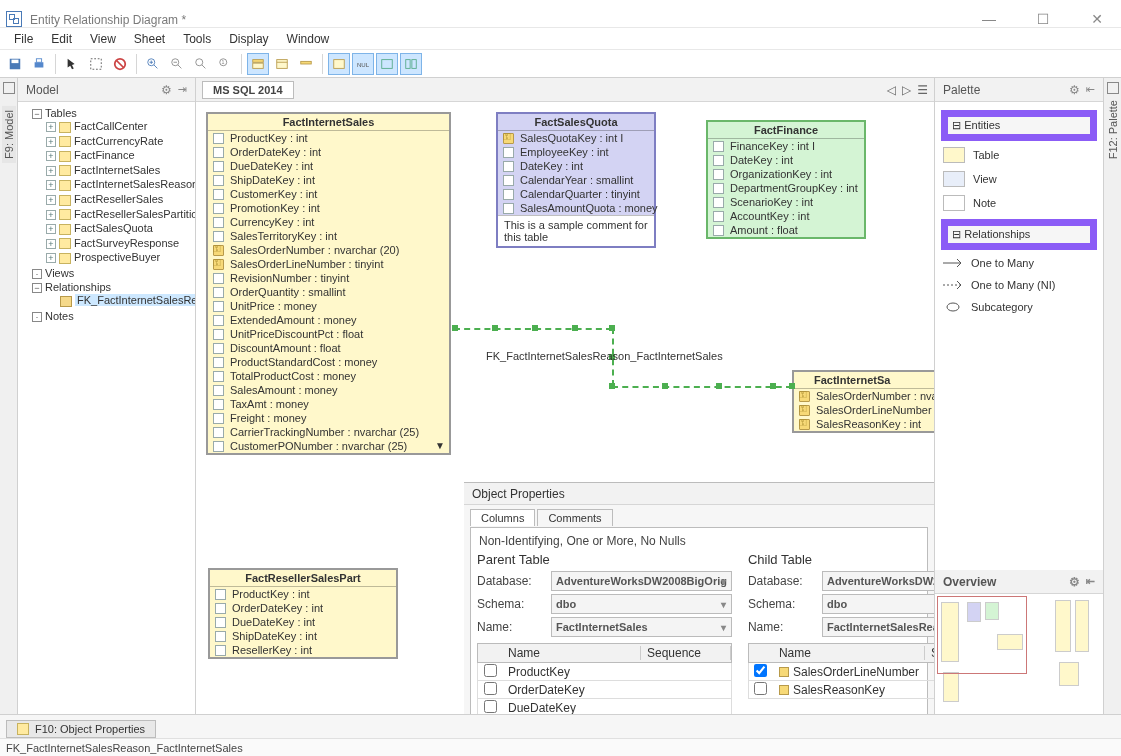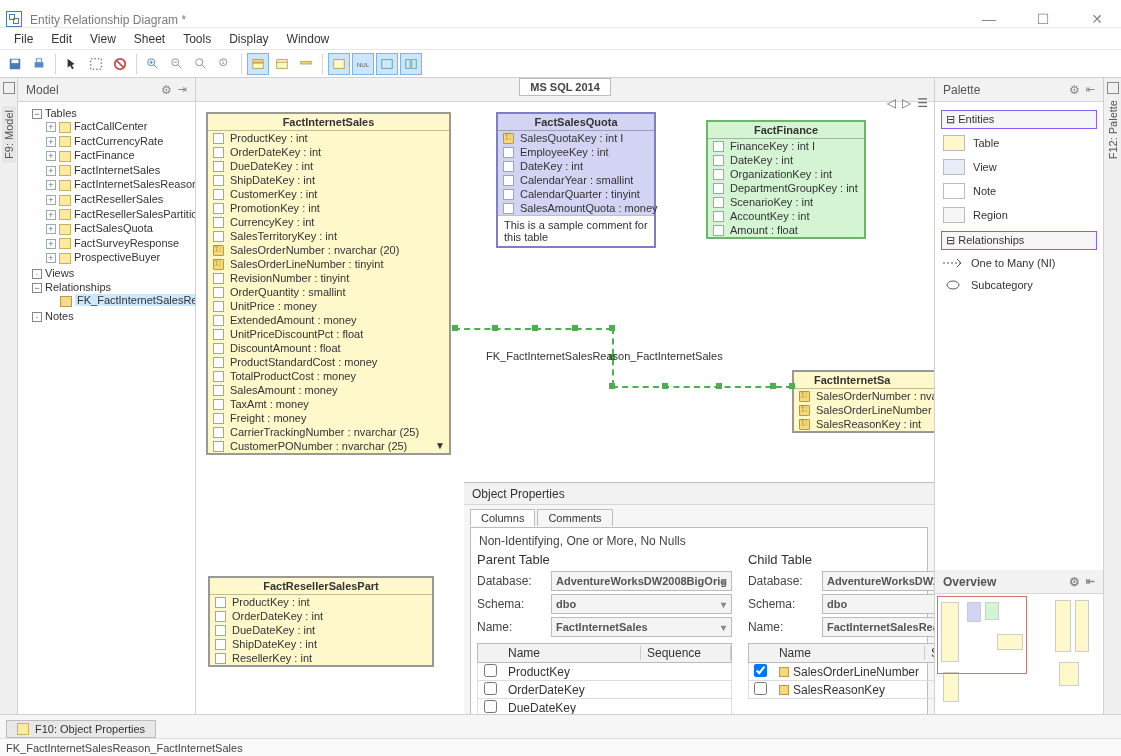--- a/index.html
+++ b/index.html
@@ -39,21 +39,21 @@
 .tree ul { list-style:none; padding-left:14px; }
 .tree li { padding:1px 0; white-space:nowrap; }
 .tree .sel { background:#cde8ff; display:inline-block; padding:0 2px; }
 .tree .toggle{ display:inline-block; width:10px; height:10px; border:1px solid #888; text-align:center; line-height:8px; font-size:9px; color:#555; margin-right:3px; cursor:default;}
 .tree .ico { display:inline-block; width:12px; height:11px; margin-right:3px; vertical-align:middle;}
 .tree .ico.tbl { background:#ffeaa0; border:1px solid #c7b25f; }
 .tree .ico.fk { background:#f5d98a; border:1px solid #b89a4a; }
 .tree .exp-plus{ display:inline-block; width:10px; height:10px; border:1px solid #9aa; color:#577; text-align:center; line-height:8px; font-size:9px; margin-right:3px;}
 
 .canvas-area { flex:1; position:relative; overflow:hidden; background:#fff; }
-.canvas-tabs { height:24px; background:#f2f2f2; border-bottom:1px solid #d6d6d6; display:flex; align-items:center; padding:0 6px;flex-direction:column; }
+.canvas-tabs { height:24px; background:#f2f2f2; border-bottom:1px solid #d6d6d6; display:flex; align-items:center; padding:0 6px; }
 .canvas-tab { background:#fff; border:1px solid #bcbcbc; padding:2px 10px; font-weight:bold; font-size:11px; color:#444; }
 .canvas-nav { margin-left:auto; display:flex; gap:6px; color:#666; font-size:12px;}
 .canvas-nav span{cursor:default;}
 .canvas { position:relative; width:100%; height:calc(100% - 24px); overflow:hidden; }
 
 .entity { position:absolute; border:2px solid #999; background:#fff8cb; font-size:11px; }
 .entity.purple{ background:#d3d3f3; border-color:#7e7ec2; }
 .entity.green{ background:#d4f4d4; border-color:#6ab76a; }
 .ent-title { text-align:center; font-weight:bold; padding:2px 4px; border-bottom:1px solid rgba(0,0,0,.25);}
 .ent-row { padding:1px 6px 1px 22px; position:relative; white-space:nowrap;}
@@ -67,21 +67,21 @@
 
 .rel-line { position:absolute; border-top:2px dashed #4CAF50; }
 .rel-line.v { border-top:none; border-left:2px dashed #4CAF50; }
 .handle { position:absolute; width:6px; height:6px; background:#4CAF50; }
 
 .rel-label{ position:absolute; font-size:11px; color:#333;}
 
 
 .right-area { width:169px; border-left:1px solid #d0d0d0; display:flex; flex-direction:column; background:#fff;}
 .palette-body { padding:4px 6px; font-size:11px; }
-.pal-group { font-size:11px; color:#333; margin:4px 0 2px; padding:2px 4px; background:#f6f6f6; border:1px solid #8b5cf6;}
+.pal-group { font-size:11px; color:#333; margin:4px 0 2px; padding:2px 4px; background:#f6f6f6; border:7px solid #8b5cf6;}
 .pal-item { display:flex; align-items:center; gap:8px; padding:4px 2px;}
 .pal-ico { width:22px; height:16px; border:1px solid #bbb; background:#fff8cb; }
 .pal-ico.view{ background:#e8eef9; }
 .pal-ico.note{ background:#fff; }
 .pal-ico.region{ background:#f6f6f6; }
 .pal-rel svg{width:20px;height:14px;}
 
 .overview-body { position:relative; height:120px; background:#fff; padding:4px;}
 .ov-rect{position:absolute;border:1px solid #ccc;background:#fff8cb;}
 .ov-view{position:absolute;border:1px solid #c77;}
@@ -355,21 +355,21 @@
 
       <div class="entity" style="left:596px; top:268px; width:150px;">
         <div class="ent-title" style="text-align:left; padding-left:20px;">FactInternetSa</div>
         <div id="fisr-cols">
             <div class="ent-row"><span class="rico pk key"></span>SalesOrderNumber : nvarchar</div>
             <div class="ent-row"><span class="rico pk key"></span>SalesOrderLineNumber : tinyint</div>
             <div class="ent-row"><span class="rico pk key"></span>SalesReasonKey : int</div>
           </div>
       </div>
 
-      <div class="entity" style="left:12px; top:466px; width:226px;margin-top:8px;">
+      <div class="entity" style="left:12px; top:466px; width:190px;">
         <div class="ent-title">FactResellerSalesPart</div>
         <div id="frsp-cols">
             <div class="ent-row"><span class="rico col"></span>ProductKey : int</div>
             <div class="ent-row"><span class="rico col"></span>OrderDateKey : int</div>
             <div class="ent-row"><span class="rico col"></span>DueDateKey : int</div>
             <div class="ent-row"><span class="rico col"></span>ShipDateKey : int</div>
             <div class="ent-row"><span class="rico col"></span>ResellerKey : int</div>
           </div>
       </div>
 
@@ -505,25 +505,29 @@
           <span>Table</span>
         </div>
       <div class="pal-item">
           <div class="pal-ico view"></div>
           <span>View</span>
         </div>
       <div class="pal-item">
           <div class="pal-ico note"></div>
           <span>Note</span>
         </div>
-      <div class="pal-item">
-          <div class="pal-ico region"></div>
-          <span>Region</span>
-        </div>
       <div class="pal-group">⊟ <span>Relationships</span></div>
+      <div class="pal-item pal-rel">
+          <svg viewBox="0 0 20 14">
+            <line x1="0" y1="7" x2="18" y2="7" stroke="#555"></line>
+            <line x1="14" y1="3" x2="18" y2="7" stroke="#555"></line>
+            <line x1="14" y1="11" x2="18" y2="7" stroke="#555"></line>
+          </svg>
+          <span>One to Many</span>
+        </div>
       <div class="pal-item pal-rel">
           <svg viewBox="0 0 20 14">
             <line x1="0" y1="7" x2="18" y2="7" stroke="#555" stroke-dasharray="2"></line>
             <line x1="14" y1="3" x2="18" y2="7" stroke="#555"></line>
             <line x1="14" y1="11" x2="18" y2="7" stroke="#555"></line>
           </svg>
           <span>One to Many (NI)</span>
         </div>
       <div class="pal-item pal-rel">
           <svg viewBox="0 0 20 14">

